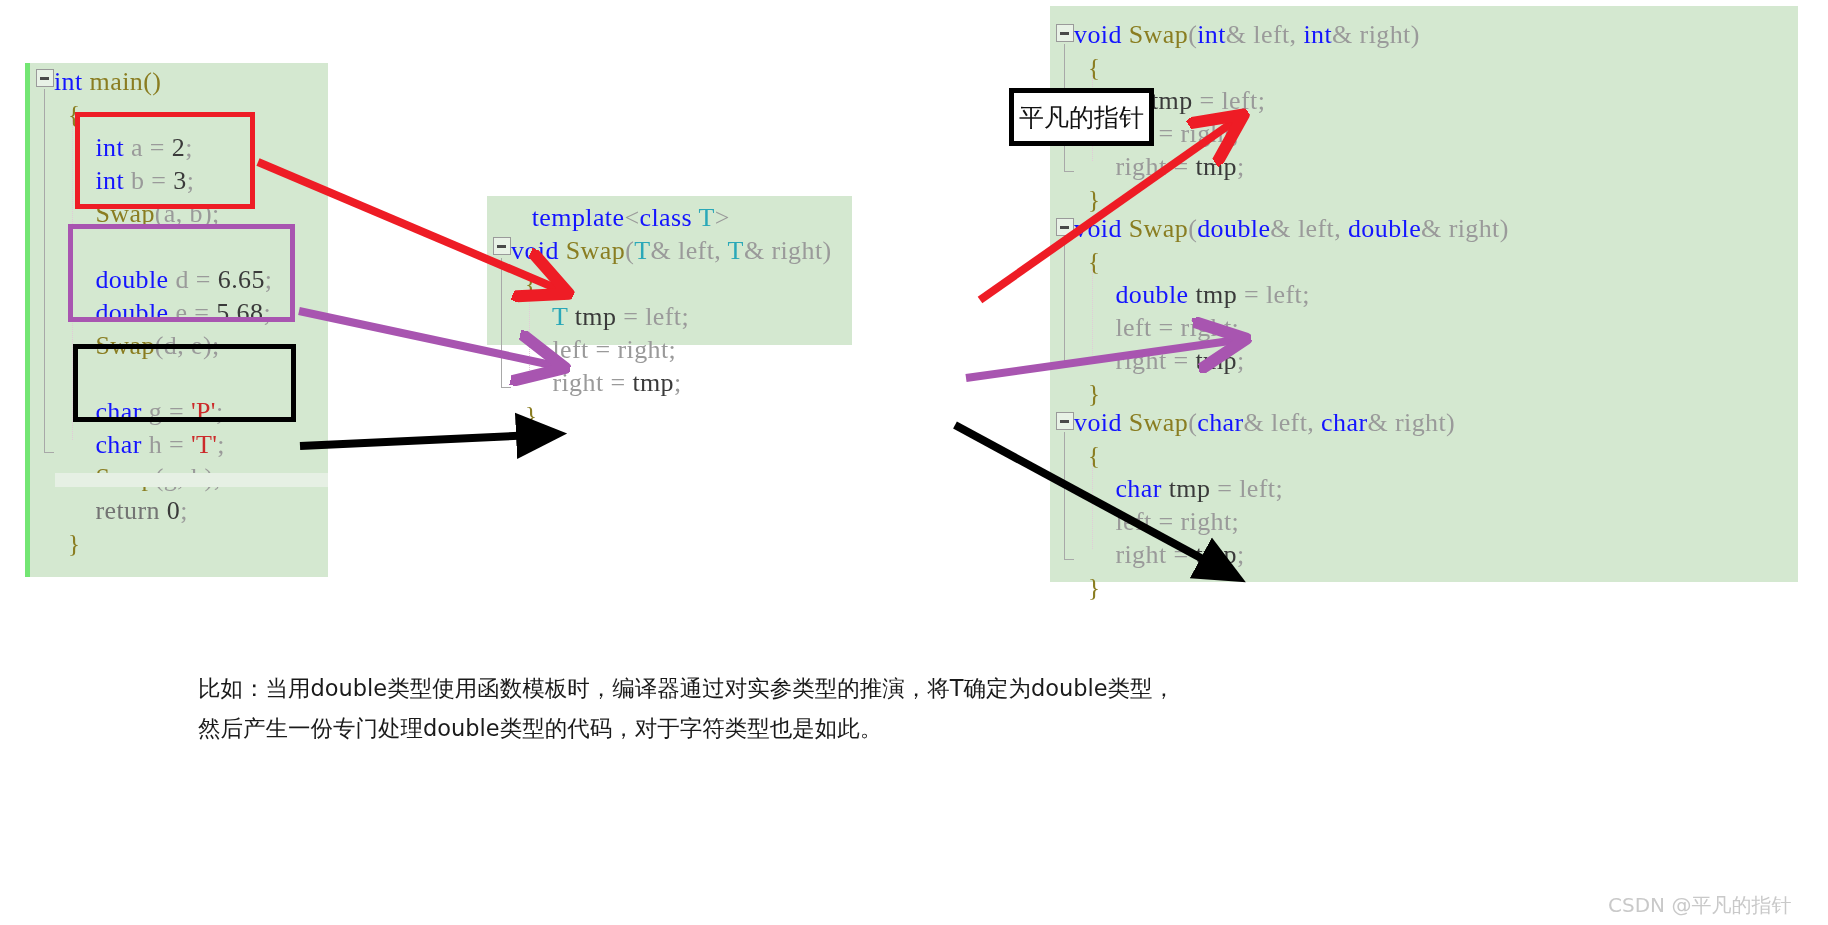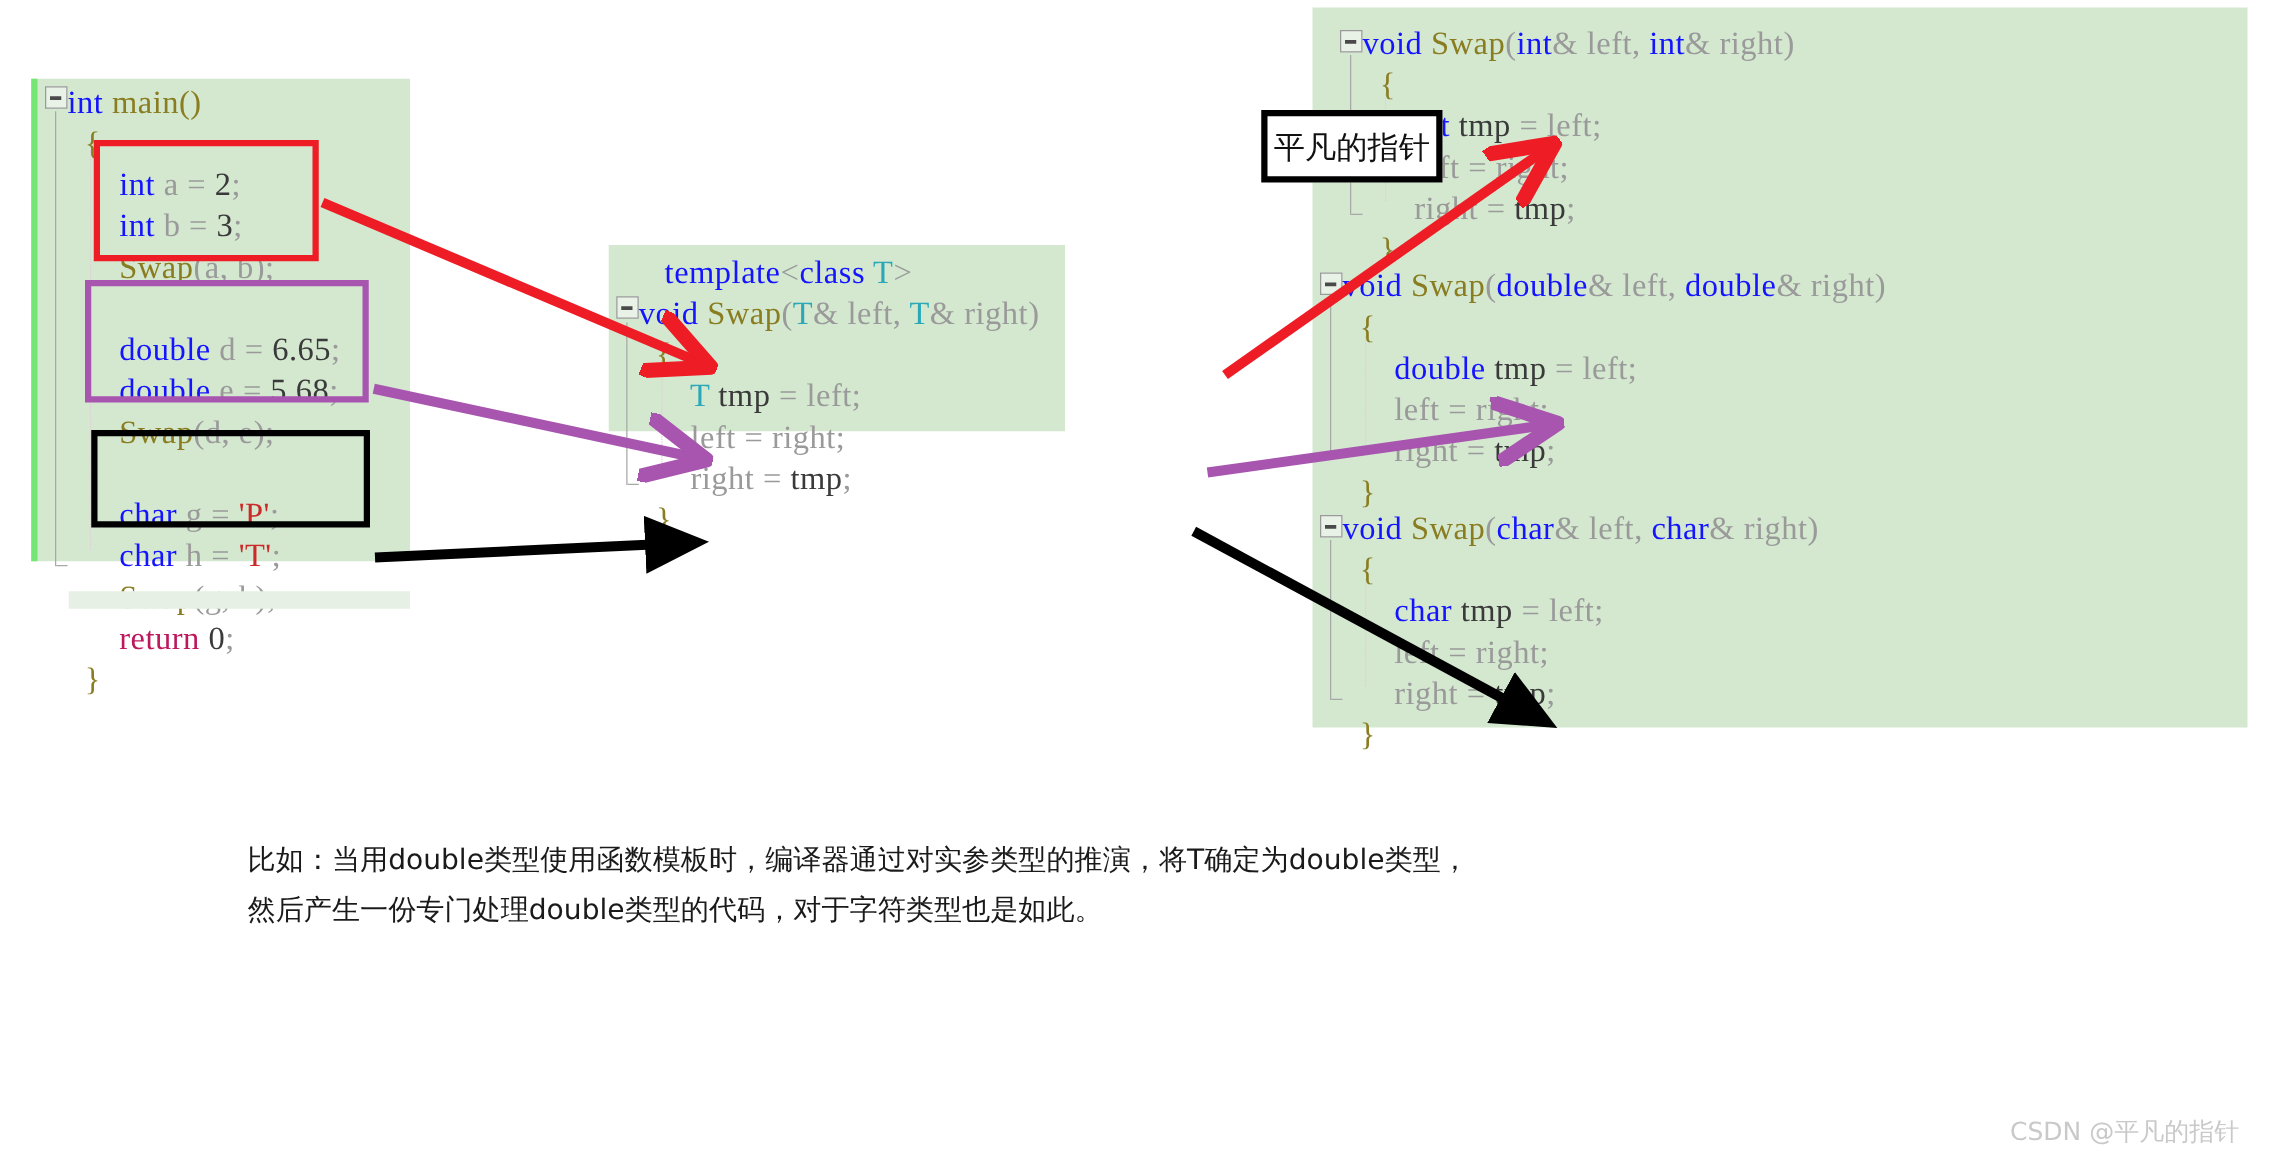--- a/index.html
+++ b/index.html
@@ -25,21 +25,21 @@
     letter-spacing:0.4px;
   }
   .ln{position:relative;height:33px;white-space:pre;}
 
   
   .kw   {color:#1414ff;}          
   .fn   {color:#8a7d21;}          
   .plain{color:#9a9a9a;}          
   .dark {color:#3a3a3a;}
   .tparam{color:#2aa8b8;}         
-  .ret  {color:#be185d;}          
+  .ret  {color:#737373;}          
   .chr  {color:#cc2a2a;}          
   .brace{color:#8a7d21;}
 
   
   .collapse{
     position:absolute;
     width:18px;height:18px;
     border:1.5px solid #9a9a9a;
     background:#e8f2e6;
     box-sizing:border-box;
@@ -97,42 +97,42 @@
     font-family:"DejaVu Sans", sans-serif;
     font-size:20px;
     color:#c9c9c9;
   }
 
   svg.arrows{position:absolute;left:0;top:0;width:1828px;height:925px;pointer-events:none;}
 </style>
 </head>
 <body>
 
-<div class="panel greenbar" style="left:25px;top:63px;width:303px;height:386px;">
+<div class="panel greenbar" style="left:25px;top:63px;width:303px;height:514px;">
   <div class="collapse" style="left:6px;top:6px;"></div>
   <div class="guide end" style="left:14px;top:26px;height:364px;"></div>
   <div class="dotguide" style="left:42px;top:57px;height:320px;"></div>
   <div class="code" id="left-code" style="padding-top:2px;padding-left:24px;"><div class="ln"><span class="kw">int </span><span class="fn">main</span><span class="brace">()</span></div><div class="ln"><span class="brace">  {</span></div><div class="ln"><span class="kw">      int </span><span class="plain">a = </span><span class="dark">2</span><span class="plain">;</span></div><div class="ln"><span class="kw">      int </span><span class="plain">b = </span><span class="dark">3</span><span class="plain">;</span></div><div class="ln"><span class="fn">      Swap</span><span class="plain">(a, b);</span></div><div class="ln">&nbsp;</div><div class="ln"><span class="kw">      double </span><span class="plain">d = </span><span class="dark">6.65</span><span class="plain">;</span></div><div class="ln"><span class="kw">      double </span><span class="plain">e = </span><span class="dark">5.68</span><span class="plain">;</span></div><div class="ln"><span class="fn">      Swap</span><span class="plain">(d, e);</span></div><div class="ln">&nbsp;</div><div class="ln"><span class="kw">      char </span><span class="plain">g = </span><span class="chr">'P'</span><span class="plain">;</span></div><div class="ln"><span class="kw">      char </span><span class="plain">h = </span><span class="chr">'T'</span><span class="plain">;</span></div><div class="ln"><span class="fn">      Swap</span><span class="plain">(g, h);</span></div><div class="ln"><span class="ret">      return </span><span class="dark">0</span><span class="plain">;</span></div><div class="ln"><span class="brace">  }</span></div></div>
 </div>
 <div style="position:absolute;left:55px;top:473px;width:273px;height:14px;background:#e6f0e4;"></div>
 
 <div class="hlbox hl-red" style="left:75px;top:112px;width:180px;height:97px;"></div>
 <div class="hlbox hl-purple" style="left:68px;top:224px;width:227px;height:98px;"></div>
 <div class="hlbox hl-black" style="left:73px;top:344px;width:223px;height:78px;"></div>
 
 <div class="panel" style="left:487px;top:196px;width:365px;height:149px;">
   <div class="collapse" style="left:6px;top:41px;"></div>
   <div class="guide end" style="left:14px;top:62px;height:130px;"></div>
   <div class="dotguide" style="left:42px;top:92px;height:88px;"></div>
   <div class="code" id="center-code" style="padding-top:5px;padding-left:24px;"><div class="ln"><span class="kw">   template</span><span class="plain">&lt;</span><span class="kw">class </span><span class="tparam">T</span><span class="plain">&gt;</span></div><div class="ln"><span class="kw">void </span><span class="fn">Swap</span><span class="plain">(</span><span class="tparam">T</span><span class="plain">&amp; left, </span><span class="tparam">T</span><span class="plain">&amp; right)</span></div><div class="ln"><span class="brace">  {</span></div><div class="ln"><span class="plain">      </span><span class="tparam">T</span><span class="plain"> </span><span class="dark">tmp</span><span class="plain"> = left;</span></div><div class="ln"><span class="plain">      left = right;</span></div><div class="ln"><span class="plain">      right = </span><span class="dark">tmp</span><span class="plain">;</span></div><div class="ln"><span class="brace">  }</span></div></div>
 </div>
 
 <div class="panel" style="left:1050px;top:6px;width:748px;height:576px;">
 
-  <div style="position:absolute;left:16px;top:12px;width:100%;height:178px;">
+  <div style="position:absolute;left:0;top:12px;width:100%;height:178px;">
     <div class="collapse" style="left:6px;top:6px;"></div>
     <div class="guide end" style="left:14px;top:26px;height:128px;"></div>
     <div class="dotguide" style="left:42px;top:57px;height:86px;"></div>
     <div class="code" id="r0-code" style="padding-left:24px;"><div class="ln"><span class="kw">void </span><span class="fn">Swap</span><span class="plain">(</span><span class="kw">int</span><span class="plain">&amp; left, </span><span class="kw">int</span><span class="plain">&amp; right)</span></div><div class="ln"><span class="brace">  {</span></div><div class="ln"><span class="kw">      int </span><span class="dark">tmp</span><span class="plain"> = left;</span></div><div class="ln"><span class="plain">      left = right;</span></div><div class="ln"><span class="plain">      right = </span><span class="dark">tmp</span><span class="plain">;</span></div><div class="ln"><span class="brace">  }</span></div></div>
   </div>
 
   <div style="position:absolute;left:0;top:206px;width:100%;height:178px;">
     <div class="collapse" style="left:6px;top:6px;"></div>
     <div class="guide end" style="left:14px;top:26px;height:128px;"></div>
     <div class="dotguide" style="left:42px;top:57px;height:86px;"></div>

